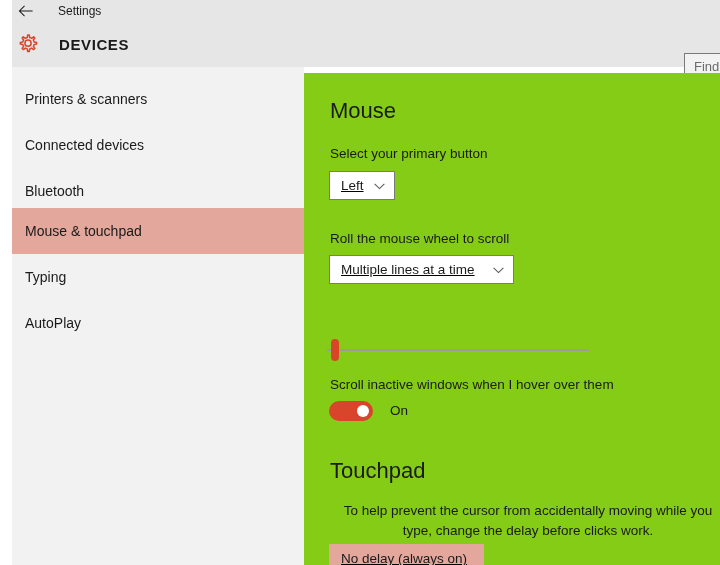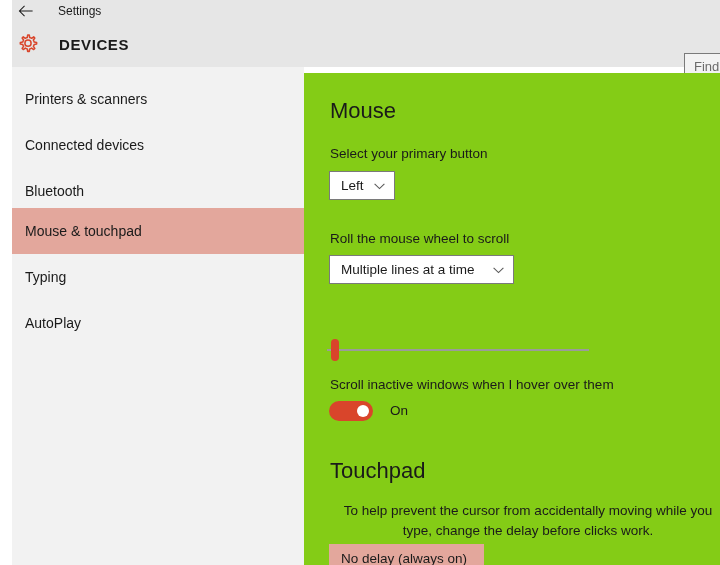--- a/index.html
+++ b/index.html
@@ -168,20 +168,21 @@
   .combo {
     position: absolute;
     border: 1px solid #7a7a7a;
     background: #ffffff;
     height: 29px;
     display: flex;
     align-items: center;
     justify-content: space-between;
     padding: 1px 9px 0 11px;
     cursor: default;
+    text-decoration: underline;
   }
   .combo .combo-value {
     font-size: 13.5px;
     color: #1a1a1a;
     line-height: 18px;
     white-space: nowrap;
   }
   .combo .chev {
     margin-left: 10px;
     color: #5a5a5a;

